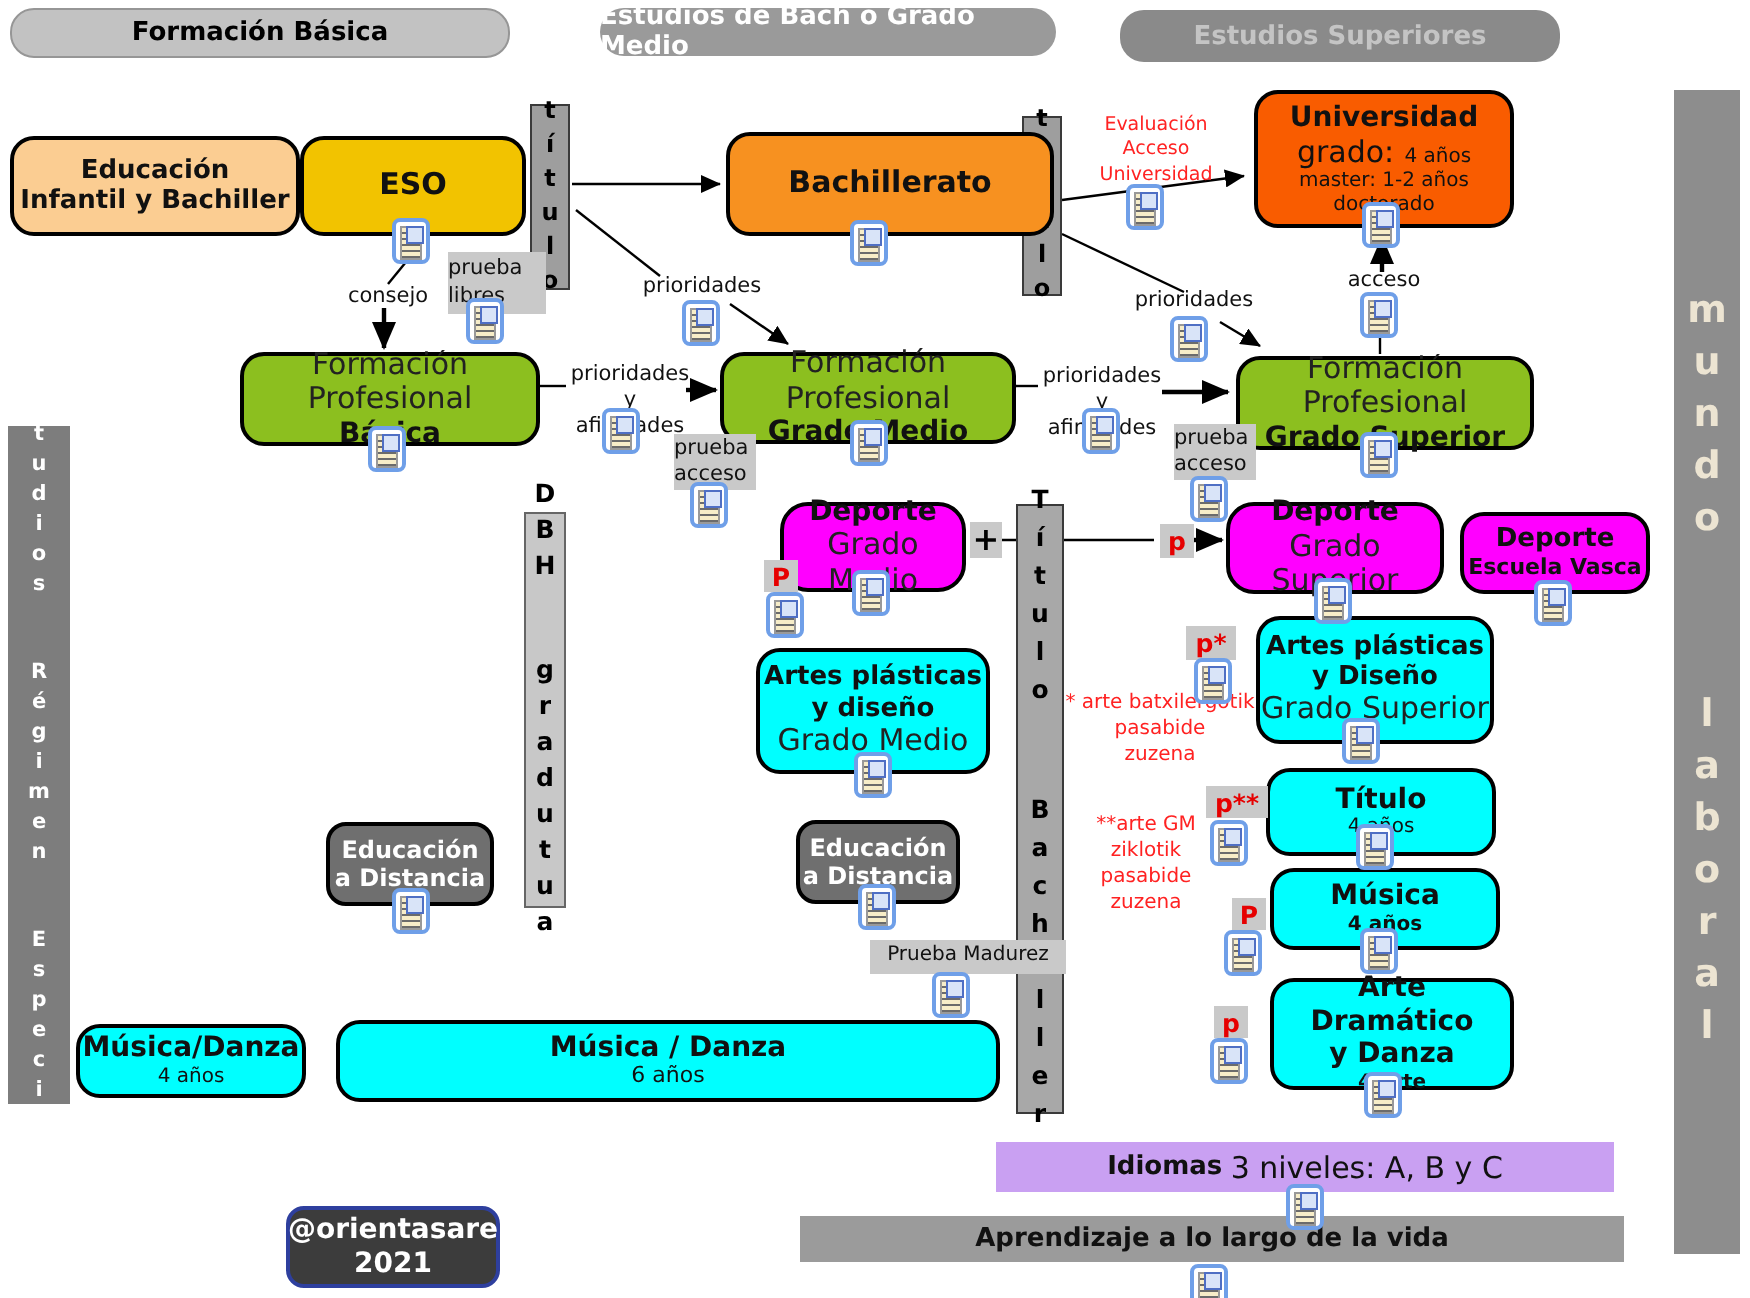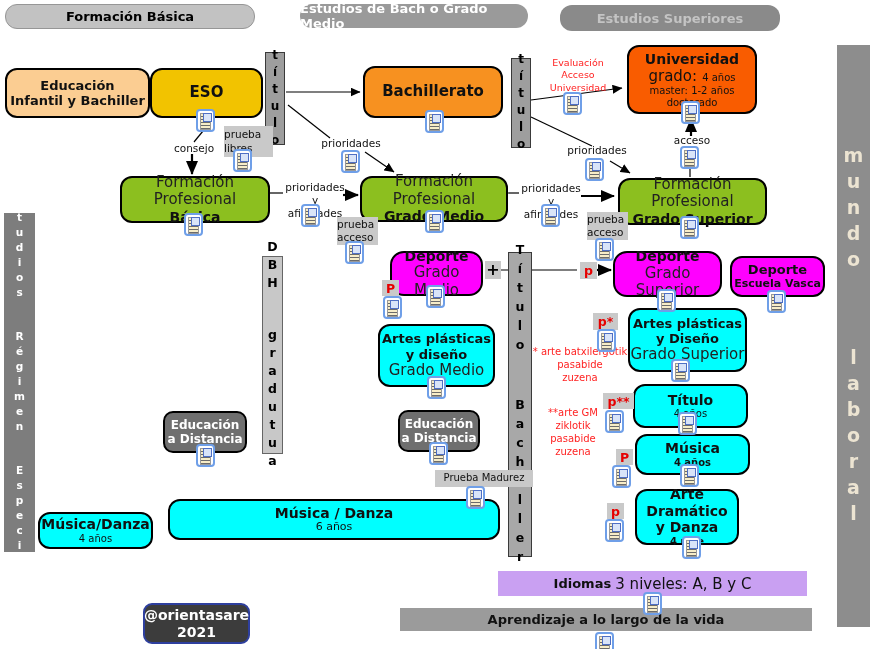--- a/index.html
+++ b/index.html
@@ -83,21 +83,21 @@
     <span class="vtext" style="font-size:12.5px;letter-spacing:4px;word-spacing:22px;color:#000">Título Bachiller</span>
   </div>
 
   <div class="abs box" style="left:5px;top:68px;width:145px;height:50px;background:#fbcd92">
     <span class="b13">Educación</span>
     <span class="b13">Infantil y Bachiller</span>
   </div>
   <div class="abs box" style="left:150px;top:68px;width:113px;height:50px;background:#f2c300">
     <span class="b15">ESO</span>
   </div>
-  <div class="abs box" style="left:363px;top:66px;width:140px;height:52px;background:#f79120">
+  <div class="abs box" style="left:363px;top:66px;width:164px;height:52px;background:#f79120">
     <span class="b15">Bachillerato</span>
   </div>
   <div class="abs box" style="left:627px;top:45px;width:130px;height:69px;background:#f95c00;line-height:1.15">
     <span class="b14">Universidad</span>
     <span><span class="r13">grado:</span> <span class="s10">4 años</span></span>
     <span class="s10">master: 1-2 años</span>
     <span class="s10">doctorado</span>
   </div>
 
   <div class="abs box" style="left:120px;top:176px;width:150px;height:47px;background:#8cbf1f">
@@ -137,30 +137,30 @@
     <span class="r13" style="color:#222">Grado Superior</span>
   </div>
   <div class="abs box" style="left:633px;top:384px;width:115px;height:44px;background:#00ffff">
     <span class="b14">Título</span>
     <span class="s10">4 años</span>
   </div>
   <div class="abs box" style="left:635px;top:434px;width:115px;height:41px;background:#00ffff">
     <span class="b14">Música</span>
     <span class="sb10">4 años</span>
   </div>
-  <div class="abs box" style="left:635px;top:489px;width:104px;height:56px;background:#00ffff">
+  <div class="abs box" style="left:635px;top:489px;width:122px;height:56px;background:#00ffff">
     <span class="b14">Arte Dramático</span>
     <span class="b14">y Danza</span>
     <span class="sb10">4 urte</span>
   </div>
   <div class="abs box" style="left:38px;top:512px;width:115px;height:37px;background:#00ffff">
     <span class="b14">Música/Danza</span>
     <span class="s10">4 años</span>
   </div>
-  <div class="abs box" style="left:168px;top:499px;width:332px;height:41px;background:#00ffff">
+  <div class="abs box" style="left:168px;top:510px;width:332px;height:41px;background:#00ffff">
     <span class="b14">Música / Danza</span>
     <span class="s11">6 años</span>
   </div>
 
   <div class="abs box" style="left:163px;top:411px;width:84px;height:42px;background:#6f6f6f;border-radius:10px;border-width:2px">
     <span class="b13" style="font-size:12px;color:#fff">Educación</span>
     <span class="b13" style="font-size:12px;color:#fff">a Distancia</span>
   </div>
   <div class="abs box" style="left:398px;top:410px;width:82px;height:42px;background:#6f6f6f;border-radius:10px;border-width:2px">
     <span class="b13" style="font-size:12px;color:#fff">Educación</span>

